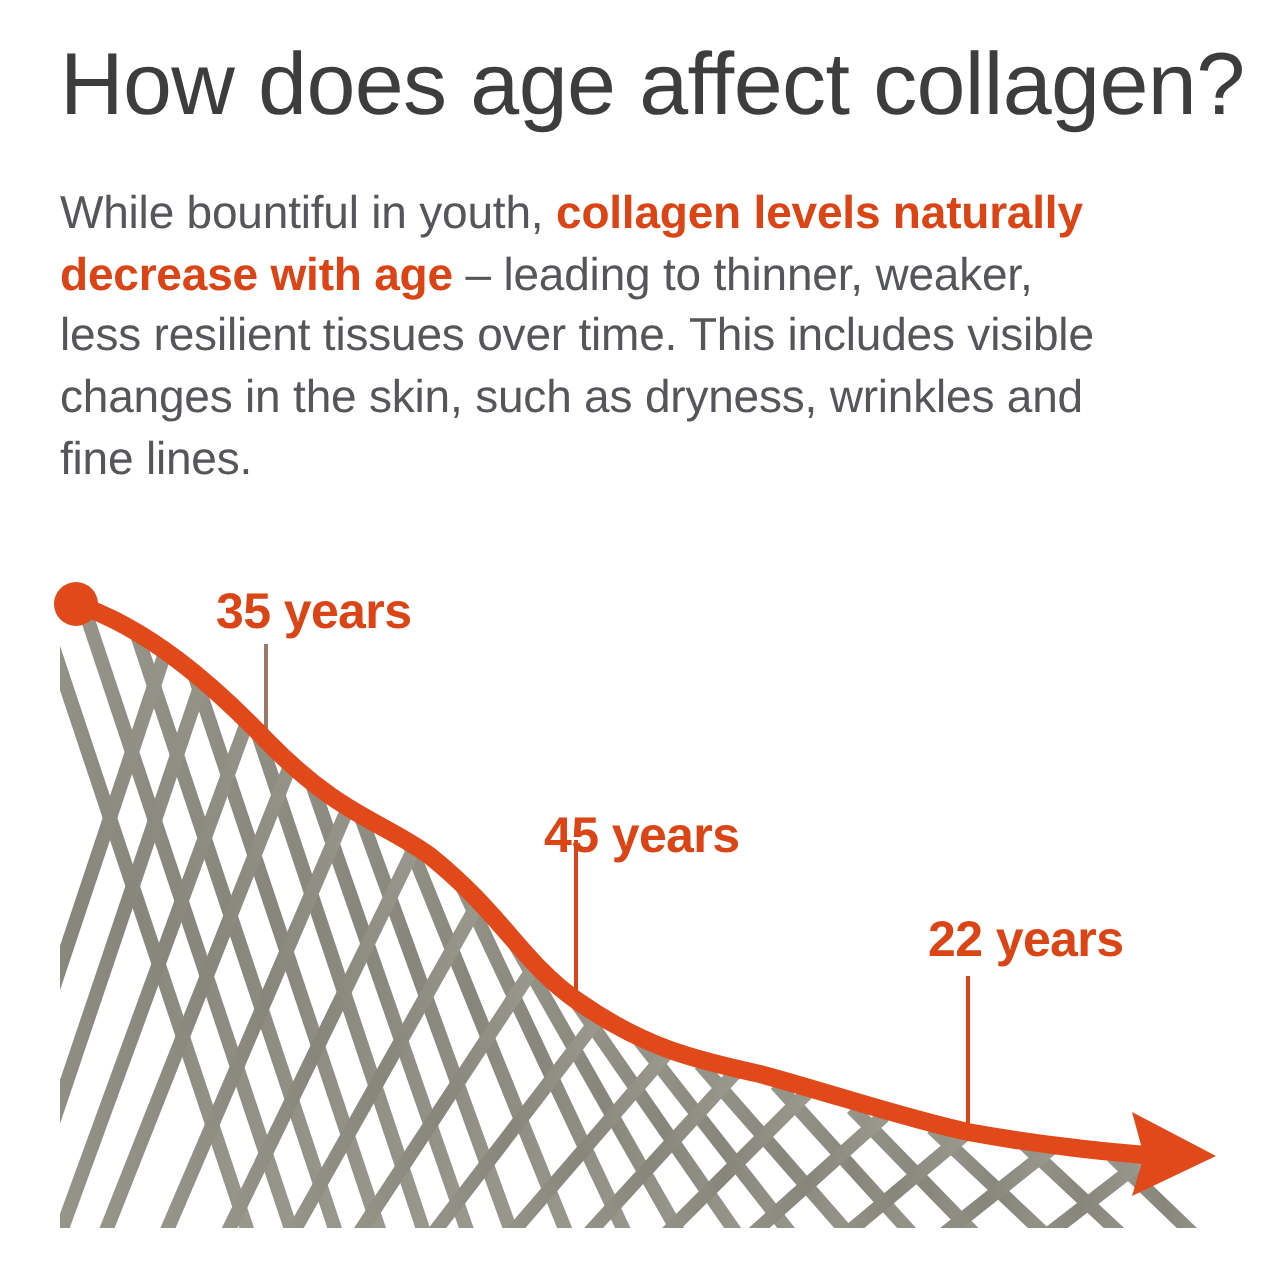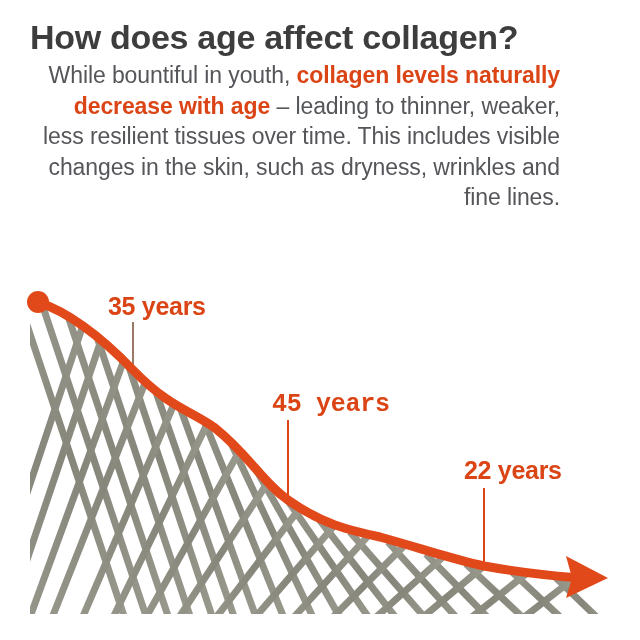--- a/index.html
+++ b/index.html
@@ -24,38 +24,37 @@
 
   
   .text-block {
     position: absolute;
     left: 30px;
     top: 18px;
     width: 580px;
   }
 
   #page-title {
-    font-size: 34px;
-    font-weight: 700;
+    font-size: 44px;
+    font-weight: 400;
     color: #3d3d3d;
     line-height: 1.12;
     letter-spacing: -0.3px;
-    margin: 0 0 4px 0;
+    margin: 0 0 24px 0;
     white-space: nowrap;
   }
 
   #body-copy {
     font-size: 23px;
     line-height: 1.33;
     color: #55565a;
     font-weight: 400;
     letter-spacing: -0.1px;
     margin: 0;
     max-width: 530px;
-    text-align: right;
   }
   #body-copy .hl {
     color: #DB4516;
     font-weight: 700;
   }
 
   
   #chart-area {
     position: absolute;
     left: 0;
@@ -73,21 +72,21 @@
   
   .age-label {
     position: absolute;
     font-size: 25px;
     font-weight: 700;
     color: #DB4516;
     letter-spacing: -0.3px;
     white-space: nowrap;
   }
   #age-label-0 { left: 108px; top: 292px; }
-  #age-label-1 { left: 272px; top: 390px; font-family: Liberation Mono, monospace; }
+  #age-label-1 { left: 272px; top: 404px; }
   #age-label-2 { left: 464px; top: 456px; }
 </style>
 </head>
 <body>
 
 <div id="infographic">
 
   <div id="chart-area">
     <svg id="chart-svg" width="640" height="640" viewBox="0 0 640 640">
       <defs>

